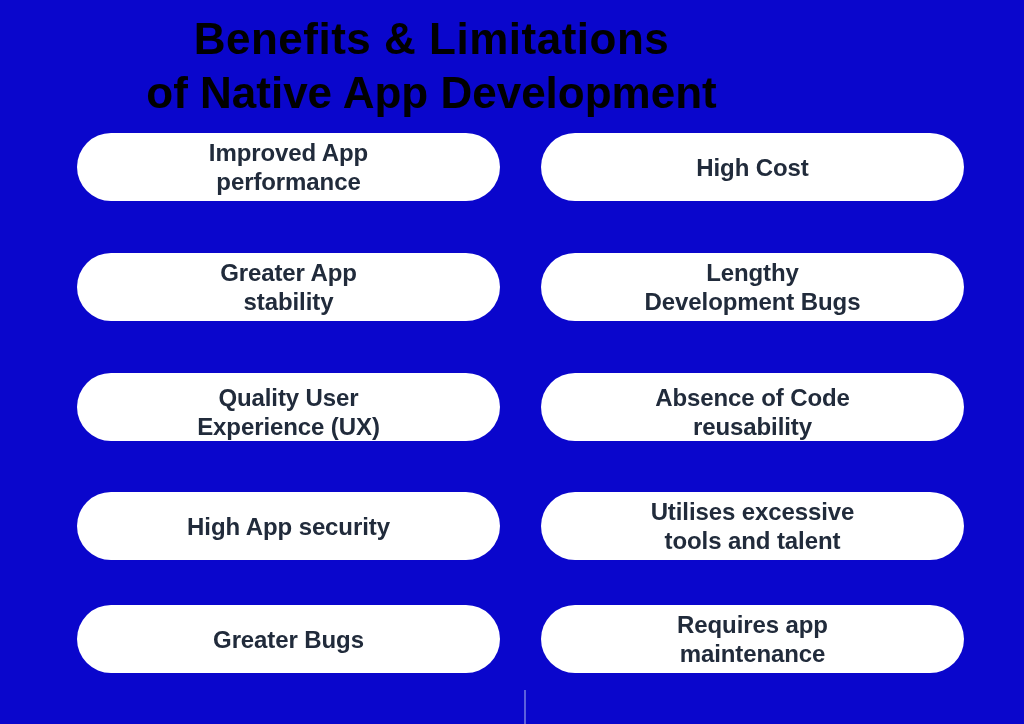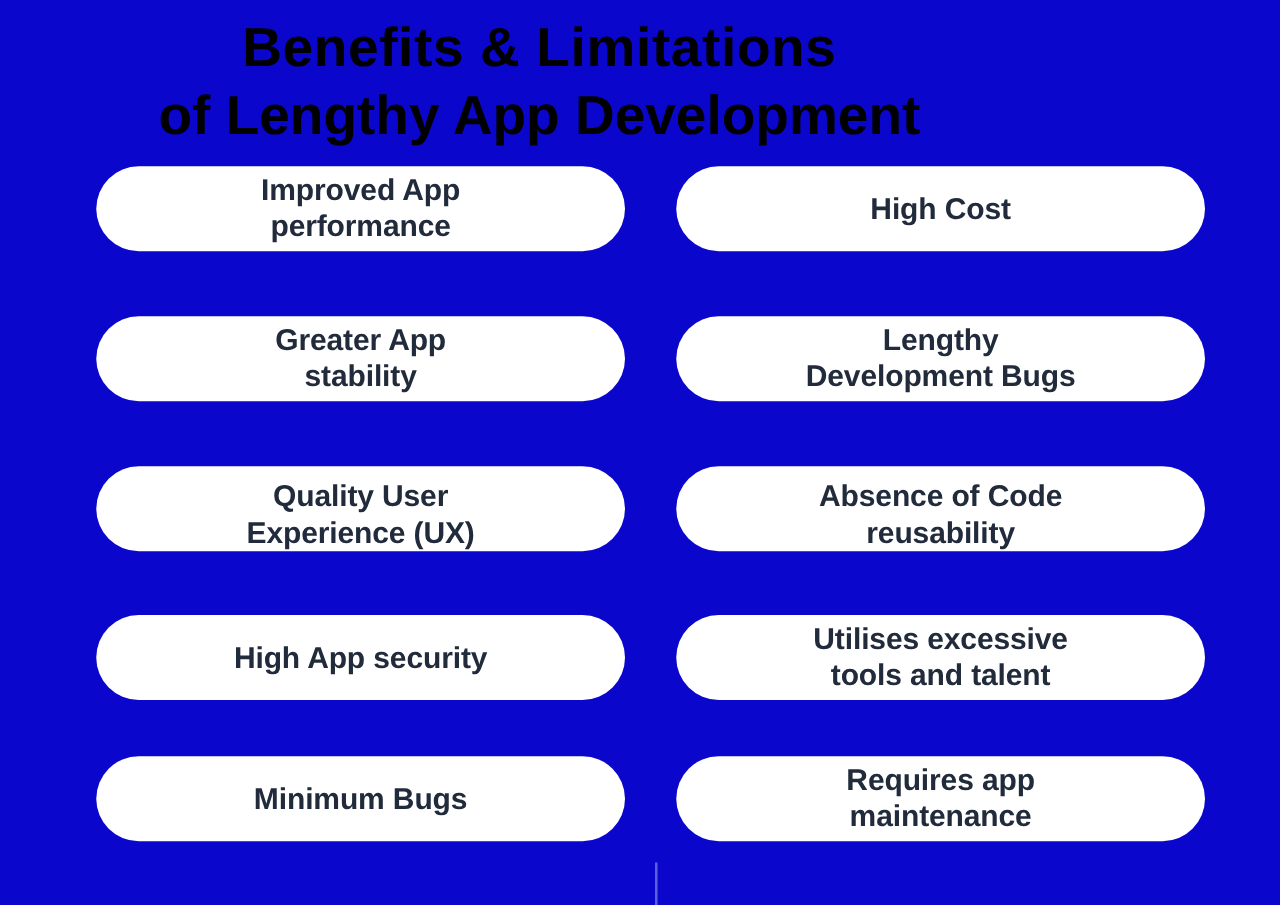--- a/index.html
+++ b/index.html
@@ -103,21 +103,21 @@
     background: rgba(160, 170, 235, 0.55);
   }
 </style>
 </head>
 <body>
 
 <div id="infographic">
 
   <div class="title-block">
     <span class="title-line line-1">Benefits  &amp;  Limitations</span>
-    <span class="title-line line-2">of Lengthy App Development</span>
+    <span class="title-line line-2">of Native App Development</span>
   </div>
 
   <div class="columns">
 
     <div class="column left">
       <div class="pill r1">
         <span class="pill-text">Greater App
 stability</span>
       </div>
       <div class="pill r0">
@@ -125,21 +125,21 @@
 performance</span>
       </div>
       <div class="pill r2">
         <span class="pill-text">Quality User
 Experience (UX)</span>
       </div>
       <div class="pill r3">
         <span class="pill-text">High App security</span>
       </div>
       <div class="pill r4">
-        <span class="pill-text">Minimum Bugs</span>
+        <span class="pill-text">Greater Bugs</span>
       </div>
     </div>
 
     <div class="column right">
       <div class="pill r0">
         <span class="pill-text">High Cost</span>
       </div>
       <div class="pill r1">
         <span class="pill-text">Lengthy
 Development Bugs</span>

